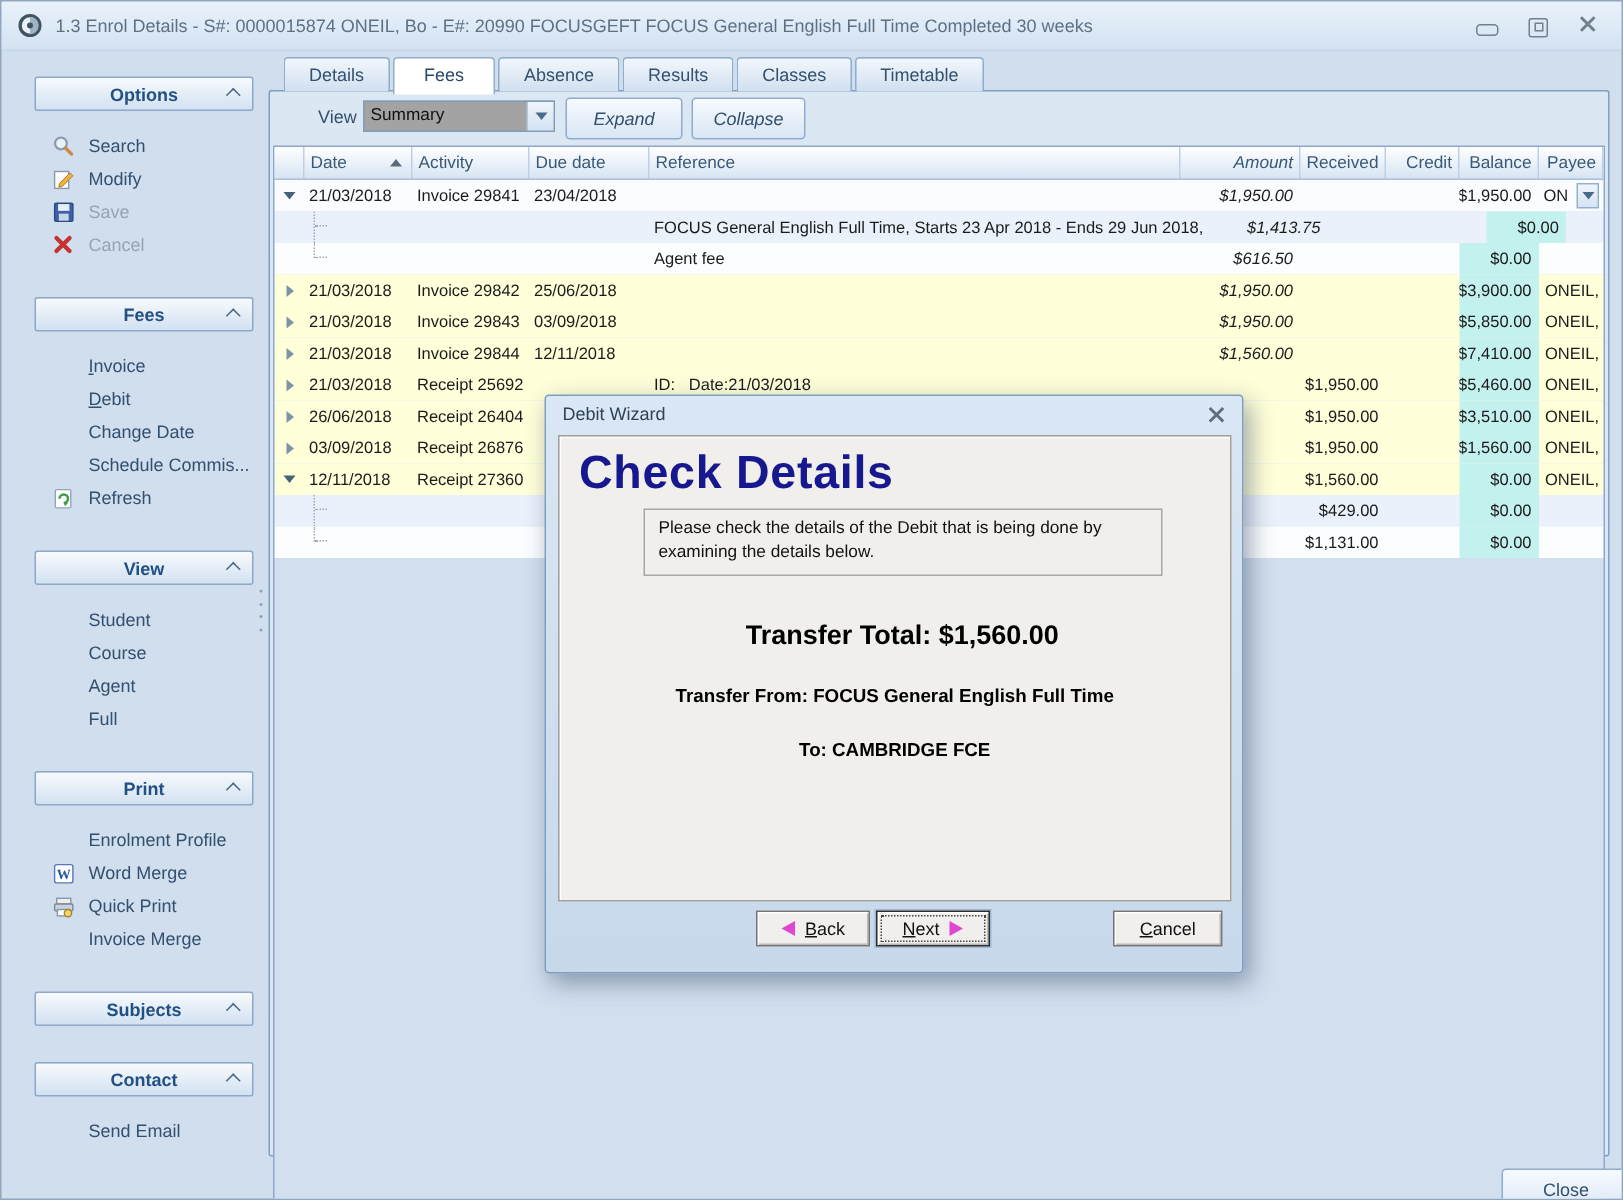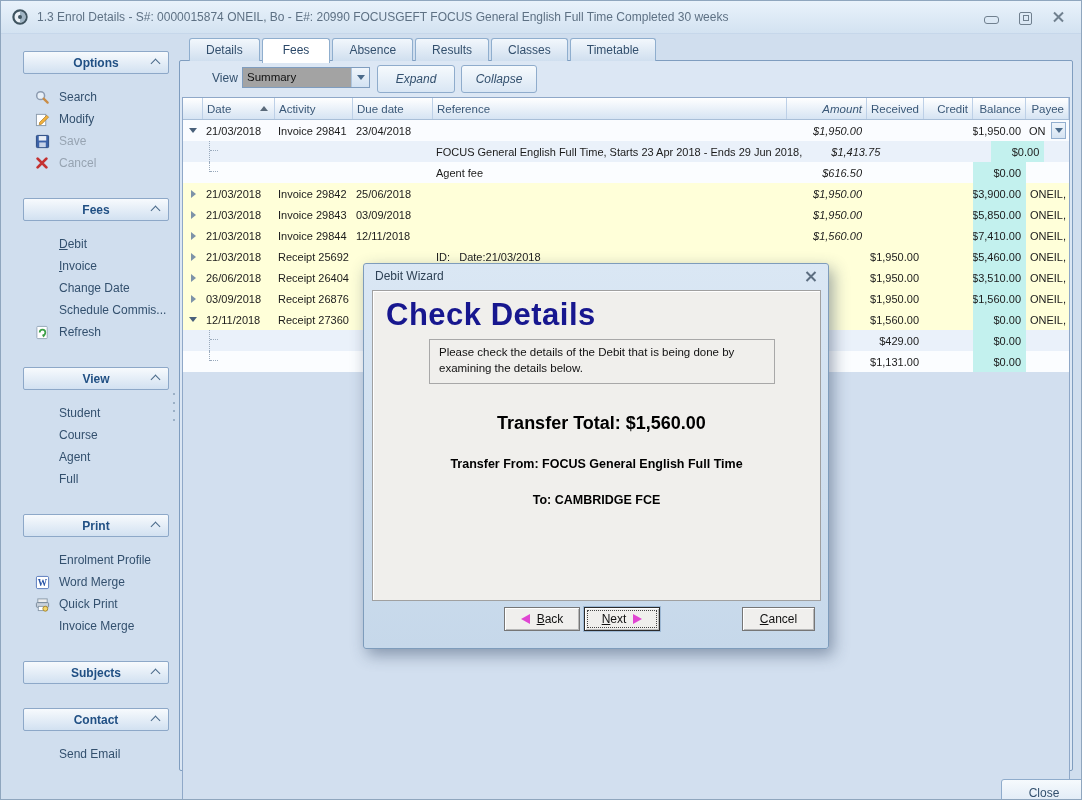--- a/index.html
+++ b/index.html
@@ -165,25 +165,25 @@
           <span class="slabel">Cancel</span>
         </div>
       </div>
       <div class="sec">
         <div class="sec-h">
           <span>Fees</span>
           <span class="chev"></span>
         </div>
         <div class="sitem">
           <span class="sicon"></span>
+          <span class="slabel"><u>I</u>nvoice</span>
+        </div>
+        <div class="sitem">
+          <span class="sicon"></span>
           <span class="slabel"><u>D</u>ebit</span>
-        </div>
-        <div class="sitem">
-          <span class="sicon"></span>
-          <span class="slabel"><u>I</u>nvoice</span>
         </div>
         <div class="sitem">
           <span class="sicon"></span>
           <span class="slabel">Change Date</span>
         </div>
         <div class="sitem">
           <span class="sicon"></span>
           <span class="slabel">Schedule Commis...</span>
         </div>
         <div class="sitem">

